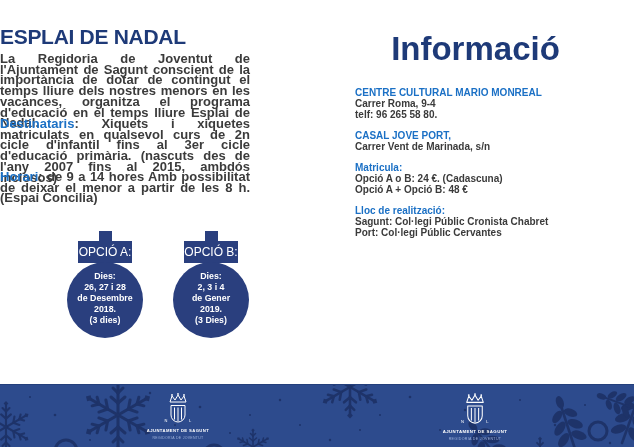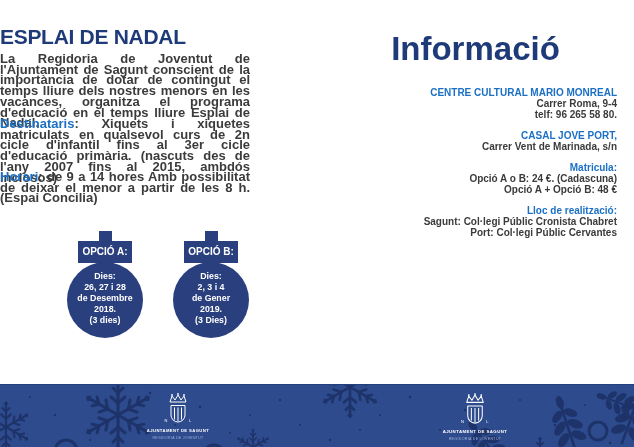--- a/index.html
+++ b/index.html
@@ -20,33 +20,33 @@
   .p2 { top:119px; }
   .p3 { top:172px; }
   .blue-label { color:#1b70c5; }
   
   .ornament { position:absolute; top:231px; width:76px; text-align:center; }
   .ornament.a { left:67px; }
   .ornament.b { left:173px; }
   .orn-tab { width:13px; height:10px; margin:0 auto; background:#2a3f7e; }
   .orn-cap {
     width:54px; height:22px; margin:0 auto; background:#2a3f7e;
-    color:#ffffff; font-size:10px; font-weight:700; line-height:22px; white-space:nowrap;
+    color:#ffffff; font-size:12px; font-weight:400; line-height:22px; white-space:nowrap;
   }
   .orn-ball {
     width:76px; height:76px; margin:-1px auto 0; background:#2a3f7e; border-radius:50%;
     color:#ffffff; font-size:8.8px; font-weight:700; line-height:10.9px;
     padding-top:9px; box-sizing:border-box;
   }
   
   .right-title {
     position:absolute; left:317px; top:30px; width:317px; text-align:center;
     font-size:33px; font-weight:800; color:#1e3a78;
   }
-  .info { position:absolute; left:355px; top:87px; width:262px;text-align:right; }
+  .info { position:absolute; left:355px; top:87px; width:262px; }
   .info-section { margin-bottom:10px; }
   .info-heading { color:#1b70c5; font-size:10px; font-weight:700; line-height:11px; }
   .info-line { color:#3b3b3b; font-size:10px; font-weight:700; line-height:11px; }
   
   .band {
     position:absolute; left:0; top:384px; width:634px; height:63px;
     background:#2d4b8d; border-top:1px solid #24407c; box-sizing:border-box;
   }
   .band-decor { position:absolute; left:0; top:0; }
   .logo { position:absolute; top:392px; }

